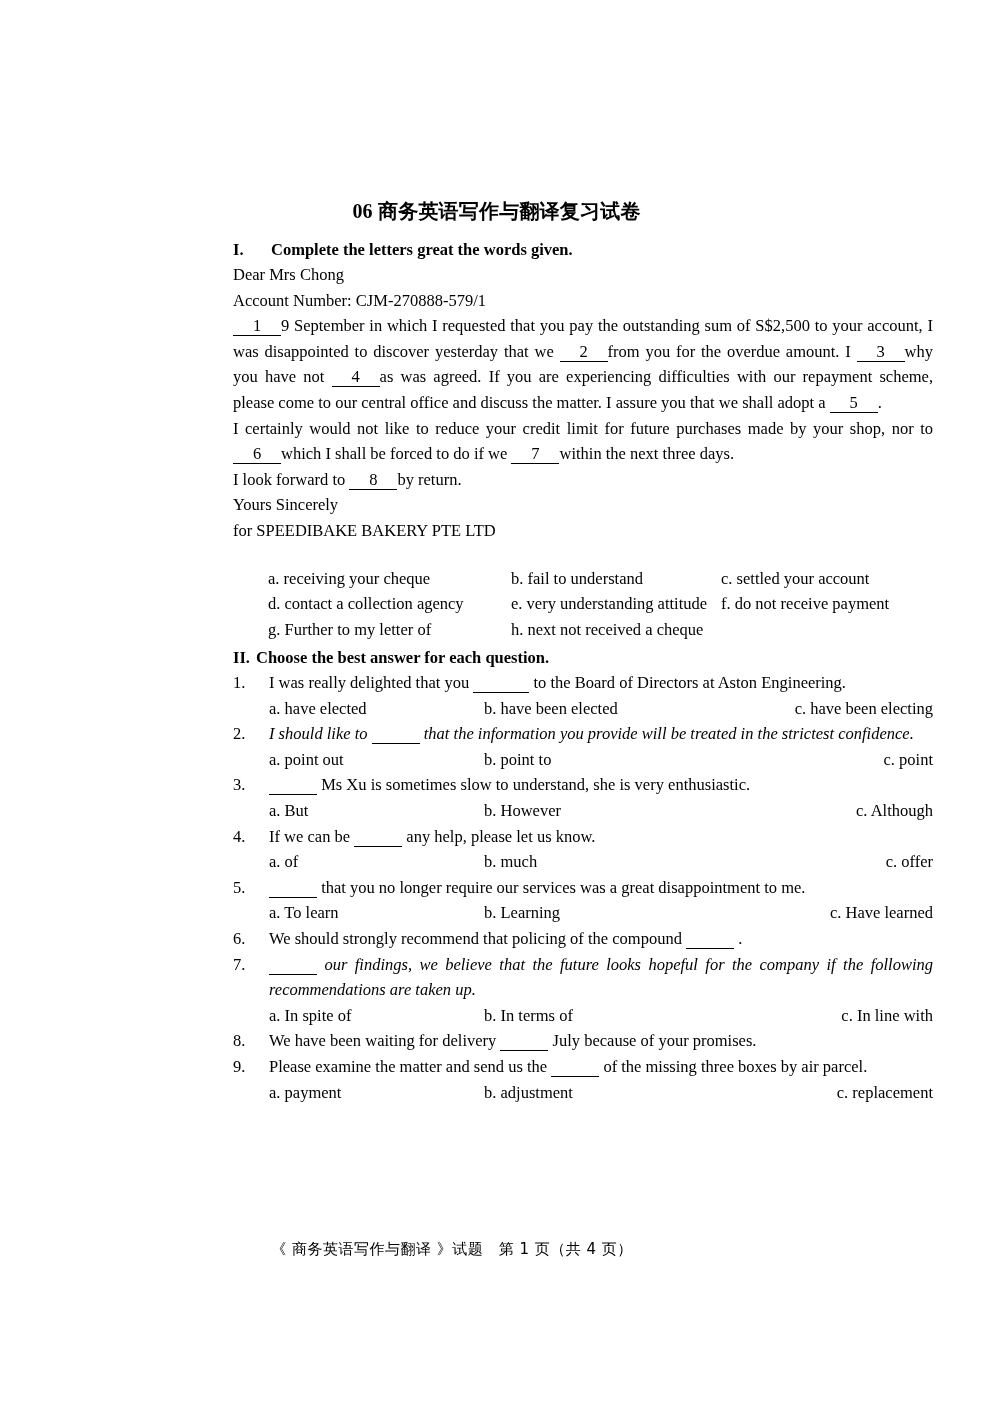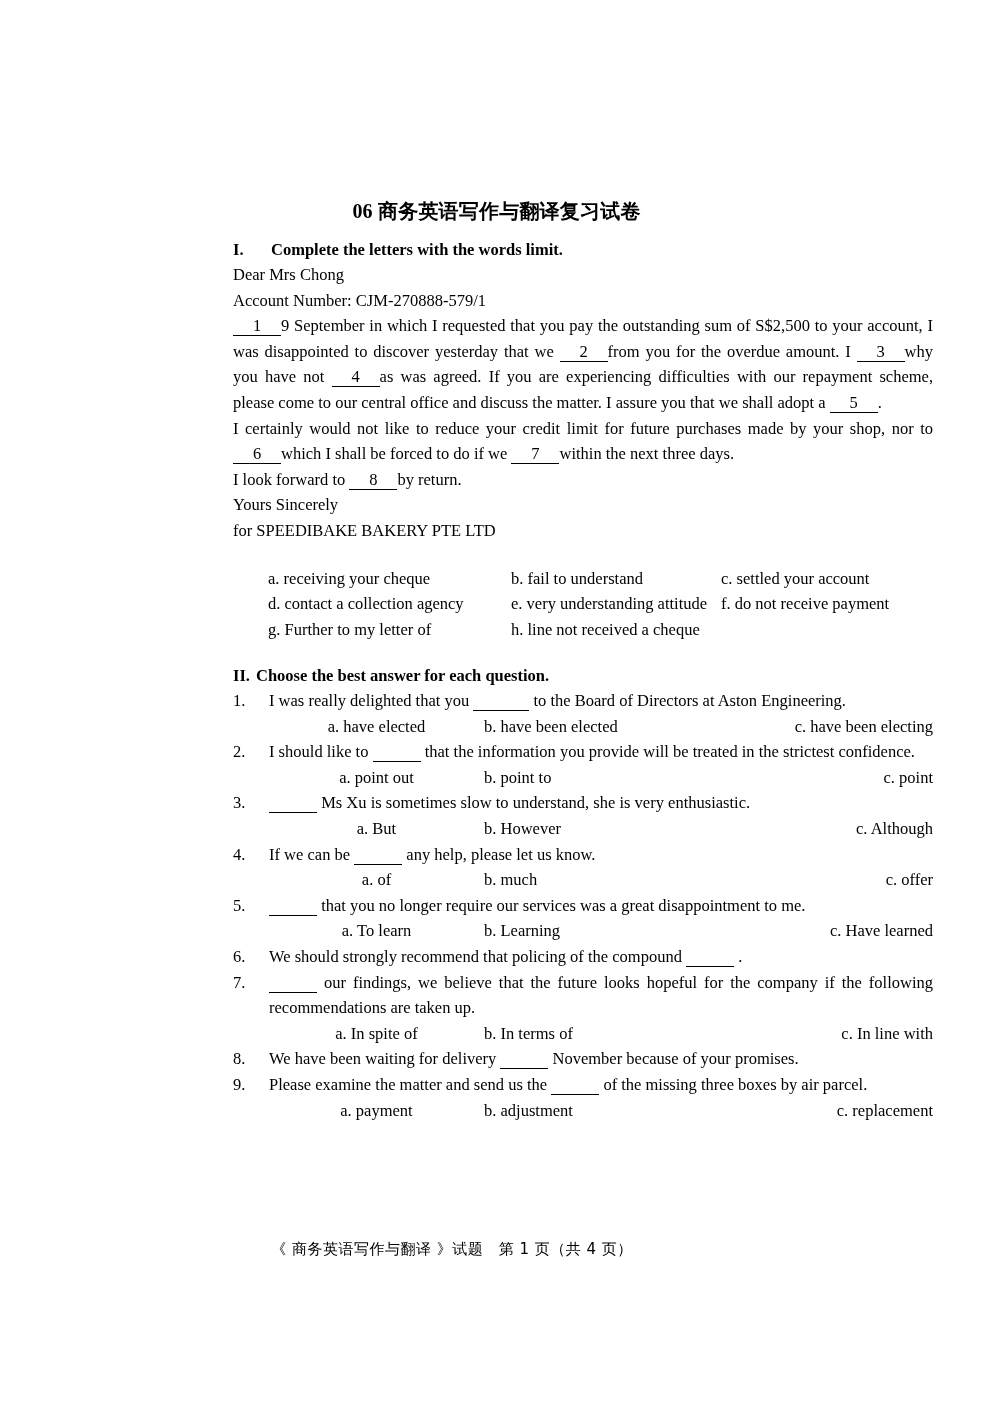--- a/index.html
+++ b/index.html
@@ -105,46 +105,47 @@
     line-height: 25.5px;
   }
   .wb-row {
     display: flex;
   }
   .wb-row .c1 { width: 243px; flex: 0 0 243px; }
   .wb-row .c2 { width: 210px; flex: 0 0 210px; }
   .wb-row .c3 { flex: 1 1 auto; }
   
   .qlist {
-    margin-top: 22px;
+    margin-top: 4px;
     font-size: 16.5px;
     line-height: 25.6px;
   }
   .q {
     display: flex;
     align-items: flex-start;
   }
   .q .qnum {
     width: 36px;
     flex: 0 0 36px;
   }
   .q .qtext {
     flex: 1 1 auto;
   }
   .q .qtext.justify {
     text-align: justify;
     text-justify: inter-word;
+    font-style: italic;
   }
   .opts {
     display: flex;
     margin-left: 36px;
     font-size: 16.5px;
     line-height: 25.6px;
   }
-  .opts .o1 { width: 215px; flex: 0 0 215px; text-align: center; }
+  .opts .o1 { width: 215px; flex: 0 0 215px; }
   .opts .o2 { width: 210px; flex: 0 0 210px; }
   .opts .o3 { flex: 1 1 auto; text-align: right; }
   
   .footer {
     position: absolute;
     left: 0;
     top: 1240px;
     width: 904px;
     text-align: center;
     font-size: 15px;
@@ -156,21 +157,21 @@
 <body>
 
 <div class="page">
 
   <div class="doc-title">06 商务英语写作与翻译复习试卷</div>
 
   <div class="content">
 
     <div class="sec-head">
       <span class="num">I.</span>
-      <span>Complete the letters with the words limit.</span>
+      <span>Complete the letters great the words given.</span>
     </div>
 
     <div class="letter">
       <p class="salutation">Dear Mrs Chong</p>
       <p>Account Number: CJM-270888-579/1</p>
 
       <p class="just"><span class="blk n">1</span><span>9 September in which I requested that you pay the outstanding sum of S$2,500 to your account, I was disappointed to discover yesterday that we</span> <span class="blk n">2</span><span>from you for the overdue amount. I</span> <span class="blk n">3</span><span>why you have not</span> <span class="blk n">4</span><span>as was agreed. If you are experiencing difficulties with our repayment scheme, please come to our central office and discuss the matter. I assure you that we shall adopt a</span> <span class="blk n">5</span><span>.</span></p>
 
       <p class="just2"><span>I certainly would not like to reduce your credit limit for future purchases made by your shop, nor to</span> <span class="blk n">6</span><span>which I shall be forced to do if we</span> <span class="blk n">7</span><span>within the next three days.</span></p>
 
@@ -186,21 +187,21 @@
         <span class="c2">b. fail to understand</span>
         <span class="c3">c. settled your account</span>
       </div>
       <div class="wb-row">
         <span class="c1">d. contact a collection agency</span>
         <span class="c2">e. very understanding attitude</span>
         <span class="c3">f. do not receive payment</span>
       </div>
       <div class="wb-row">
         <span class="c1">g. Further to my letter of</span>
-        <span class="c2">h. line not received a cheque</span>
+        <span class="c2">h. next not received a cheque</span>
         <span class="c3"></span>
       </div>
     </div>
 
     <div class="qlist">
 
       <div class="sec-head tight">
         <span class="num">II.</span>
         <span>Choose the best answer for each question.</span>
       </div>
@@ -265,21 +266,21 @@
         <span class="qtext justify"><span class="blk e4">&nbsp;</span> <span>our findings, we believe that the future looks hopeful for the company if the following recommendations are taken up.</span></span>
       </div>
       <div class="opts">
         <span class="o1">a. In spite of</span>
         <span class="o2">b. In terms of</span>
         <span class="o3">c. In line with</span>
       </div>
 
       <div class="q">
         <span class="qnum">8.</span>
-        <span class="qtext"><span>We have been waiting for delivery</span> <span class="blk e4">&nbsp;</span> <span>November because of your promises.</span></span>
+        <span class="qtext"><span>We have been waiting for delivery</span> <span class="blk e4">&nbsp;</span> <span>July because of your promises.</span></span>
       </div>
 
       <div class="q">
         <span class="qnum">9.</span>
         <span class="qtext"><span>Please examine the matter and send us the</span> <span class="blk e4">&nbsp;</span> <span>of the missing three boxes by air parcel.</span></span>
       </div>
       <div class="opts">
         <span class="o1">a. payment</span>
         <span class="o2">b. adjustment</span>
         <span class="o3">c. replacement</span>

